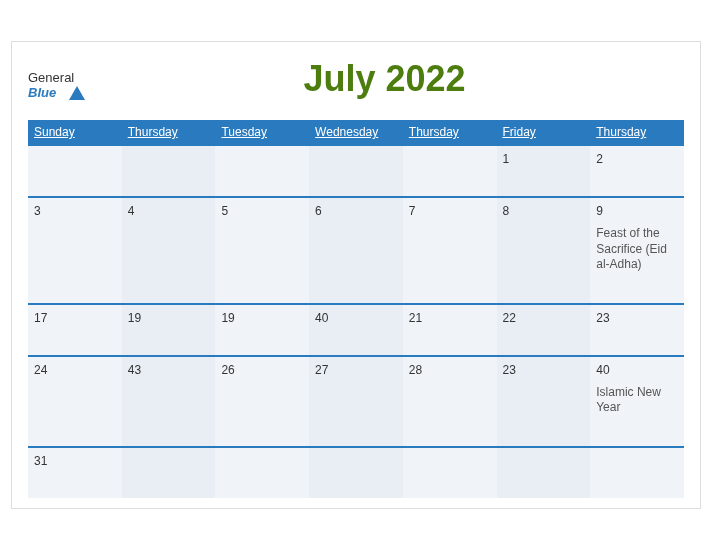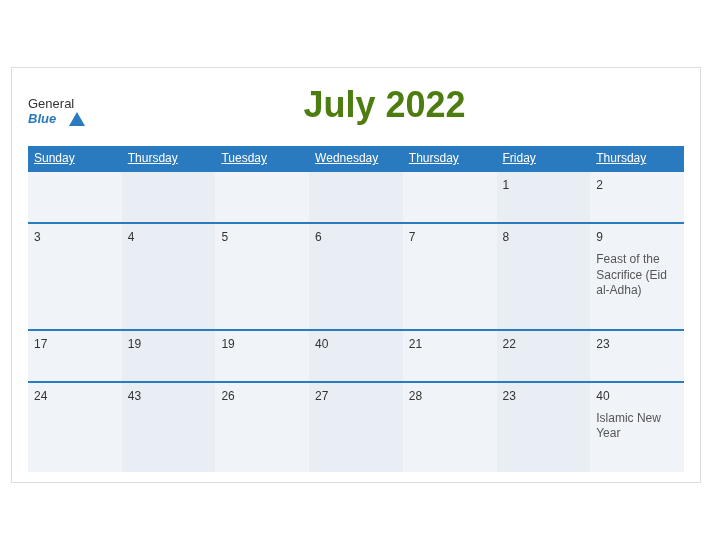--- a/index.html
+++ b/index.html
@@ -217,15 +217,26 @@
             <span class="day-num">28</span>
           </td>
           <td>
             <span class="day-num">23</span>
           </td>
           <td>
             <span class="day-num">40</span>
             <span class="day-event">Islamic New Year</span>
           </td>
         </tr>
+        <tr class="last-row">
+          <td>
+            <span class="day-num">31</span>
+          </td>
+          <td></td>
+          <td></td>
+          <td></td>
+          <td></td>
+          <td></td>
+          <td></td>
+        </tr>
       </tbody>
   </table>
 </div>
 
 </body></html>

